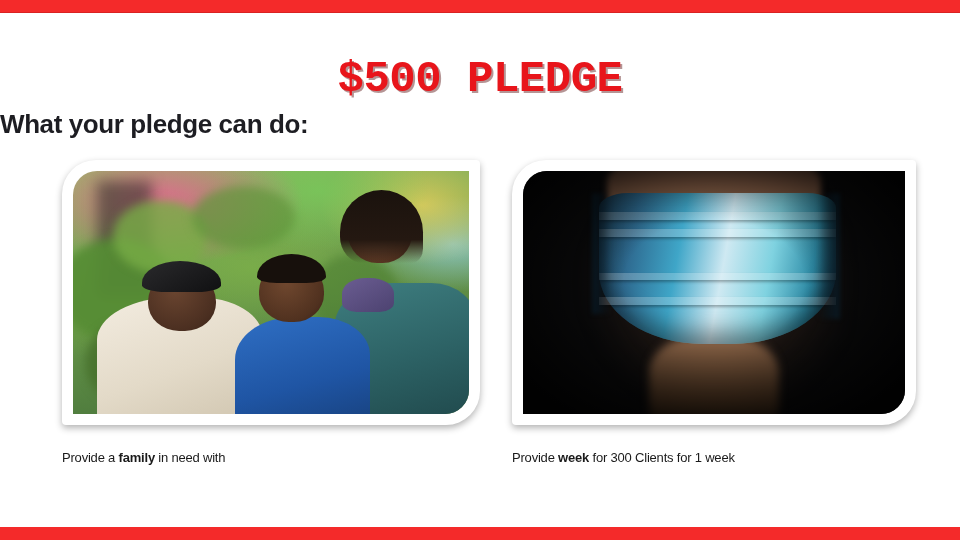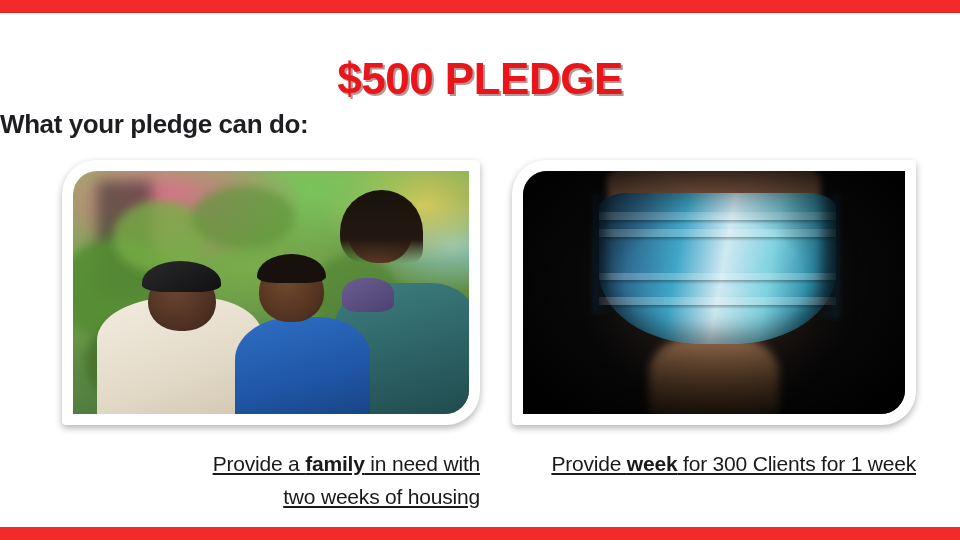--- a/index.html
+++ b/index.html
@@ -39,20 +39,21 @@
     top: 57px;
     left: 0;
     width: 960px;
     text-align: center;
     font-size: 44px;
     font-weight: bold;
     letter-spacing: -0.5px;
     color: #e8151b;
     text-shadow: 2px 2px 0 rgba(90,20,20,0.45);
     line-height: 1;
+    font-family: Liberation Mono, monospace;
   }
   .subtitle {
     position: absolute;
     top: 109px;
     left: 0;
     width: 960px;
     text-align: left;
     font-size: 26px;
     font-weight: bold;
     color: #1d1d22;
@@ -215,26 +216,25 @@
     filter: blur(2px);
   }
   .vignette {
     left: 0; top: 0; width: 100%; height: 100%;
     background: radial-gradient(ellipse 62% 68% at 50% 46%, rgba(0,0,0,0) 38%, rgba(0,0,0,0.55) 74%, rgba(0,0,0,0.92) 100%);
   }
 
   
   .caption {
     position: absolute;
-    text-align: right;
-    font-size: 21px;
+    text-align: left;
+    font-size: 13px;
     color: #1a1a1a;
     line-height: 1.55;
     letter-spacing: -0.2px;
-    text-decoration: underline;
   }
   .caption b { font-weight: bold; }
   .caption-left  { left: 62px;  top: 448px; width: 418px; }
   .caption-right { left: 512px; top: 448px; width: 404px; }
 </style>
 </head>
 <body>
 
 <div class="bar bar-top"></div>
 
@@ -257,21 +257,20 @@
     <div class="fg boy-body"></div>
     <div class="fg boy-head"></div>
     <div class="fg boy-hair"></div>
     <div class="fg mom-head"></div>
     <div class="fg mom-hat"></div>
   </div>
 </div>
 
 <div class="caption caption-left">
   <span>Provide a </span><b>family</b><span> in need with</span><br>
-  <span>two weeks of housing</span>
 </div>
 
 <div class="frame frame-right">
   <div class="photo photo-mask">
     <div class="mk head-shadow"></div>
     <div class="mk forehead"></div>
     <div class="mk neck"></div>
     <div class="mk mask-body"></div>
     <div class="mk mask-pleat p1"></div>
     <div class="mk mask-pleat p2"></div>

